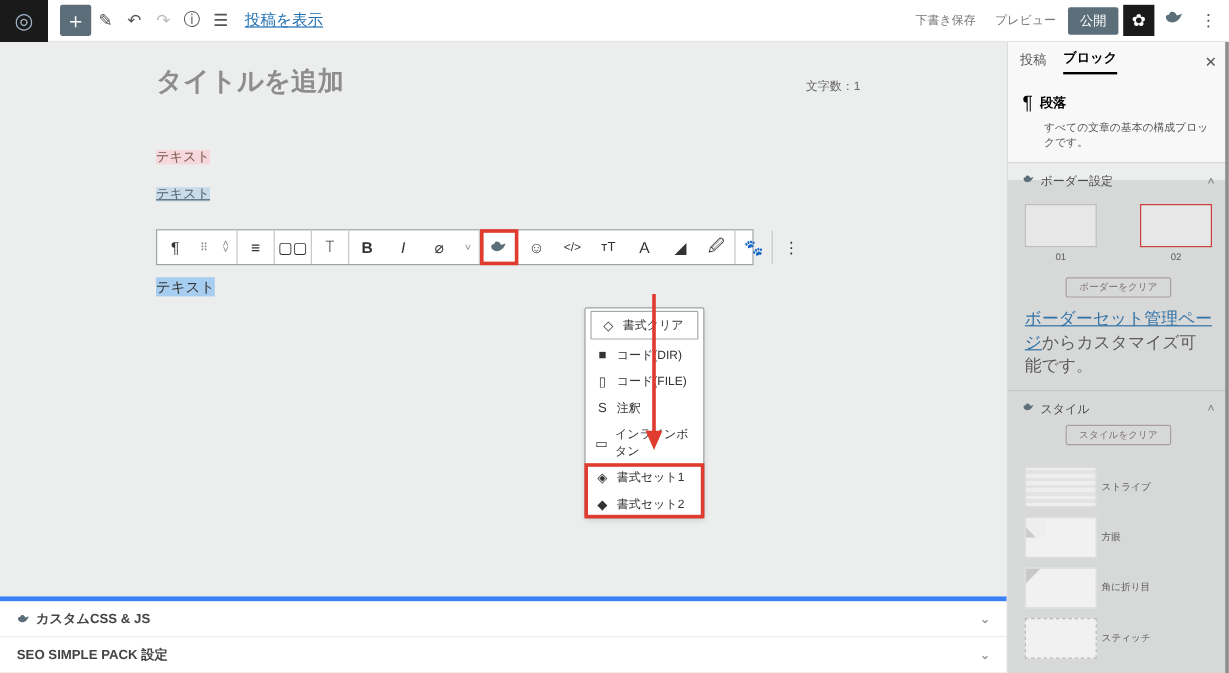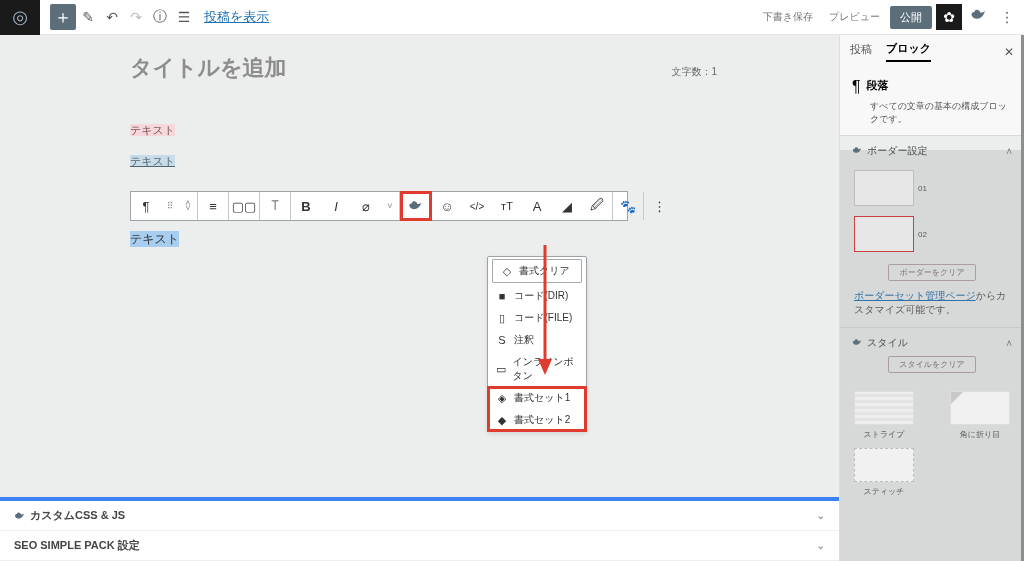--- a/index.html
+++ b/index.html
@@ -73,31 +73,31 @@
 .sb-bname { font-size: 11px; font-weight: 600; }
 .sb-bdesc { font-size: 9px; color: #555; margin-top: 4px; margin-left: 18px; line-height: 1.4; }
 
 .sb-overlay { position: absolute; left: 0; right: 0; top: 115px; bottom: 0; background: rgba(120,120,120,.18); }
 .sb-section { padding: 8px 12px 0; }
 .sb-stitle { display: flex; align-items: center; font-size: 10px; font-weight: 400; color: #444; }
 .sb-stitle .whale-s { color: #5b6e79; margin-right: 4px; font-size: 11px; }
 .sb-stitle .up { margin-left: auto; font-size: 10px; color: #777; }
 
 .border-grid { display: flex; flex-wrap: wrap; gap: 10px 14px; padding: 12px 14px 6px; justify-content: space-between; }
-.bcell { display: flex; flex-direction: row; align-items: center; gap: 4px; }
+.bcell { display: flex; flex-direction: column; align-items: center; gap: 4px; }
 .bbox { width: 60px; height: 36px; background: #fff; border: 1px solid #ccc; }
 .bbox.red { border-color: #d33; }
 .bnum { font-size: 8px; color: #555; }
 
 .clear-btn { margin: 6px auto 8px; display: table; font-size: 8px; color: #7e6d6d; border: 1px solid #b7a7a7; padding: 2px 10px; border-radius: 2px; }
-.sb-link-row { font-size: 10px; color: #555; padding: 0 14px 10px; line-height: 1.4; }
+.sb-link-row { font-size: 14px; color: #555; padding: 0 14px 10px; line-height: 1.4; }
 .sb-link-row a { color: #2271b1; text-decoration: underline; }
 
 .style-grid { display: flex; flex-wrap: wrap; gap: 8px 14px; padding: 10px 14px; justify-content: space-between; }
-.scell { display: flex; flex-direction: column; align-items: center; gap: 4px; }
+.scell { display: flex; flex-direction: row; align-items: center; gap: 4px; }
 .sbox { width: 60px; height: 34px; background: #f1f1f1; border: 1px solid #ddd; position: relative; }
 .slbl { font-size: 8px; color: #555; }
 
 .sbox.stripe { background: repeating-linear-gradient(0deg,#eee,#eee 3px,#e3e3e3 3px,#e3e3e3 6px); }
 .sbox.checker::after { content: ""; position: absolute; left: 0; top: 0; width: 16px; height: 16px; background: linear-gradient(45deg,#ccc 0 6px,#eee 6px 12px); }
 .sbox.fold::before { content: ""; position: absolute; left: 0; top: 0; width: 0; height: 0; border-top: 12px solid #c8c8c8; border-right: 12px solid transparent; }
 .sbox.stitch { border: 1px dashed #bbb; }
 
 .sb-divider { border-top: 1px solid #d9d9d9; margin: 0 0 0; }
 
@@ -303,20 +303,24 @@
         <span class="up">˄</span>
       </div>
     </div>
     <div class="clear-btn">スタイルをクリア</div>
     <div class="style-grid">
       <div class="scell">
           <div class="sbox stripe"></div>
           <div class="slbl">ストライプ</div>
         </div>
       <div class="scell">
+          <div class="sbox checker"></div>
+          <div class="slbl">方眼</div>
+        </div>
+      <div class="scell">
           <div class="sbox fold"></div>
           <div class="slbl">角に折り目</div>
         </div>
       <div class="scell">
           <div class="sbox stitch"></div>
           <div class="slbl">スティッチ</div>
         </div>
     </div>
   </div>
 </div>

